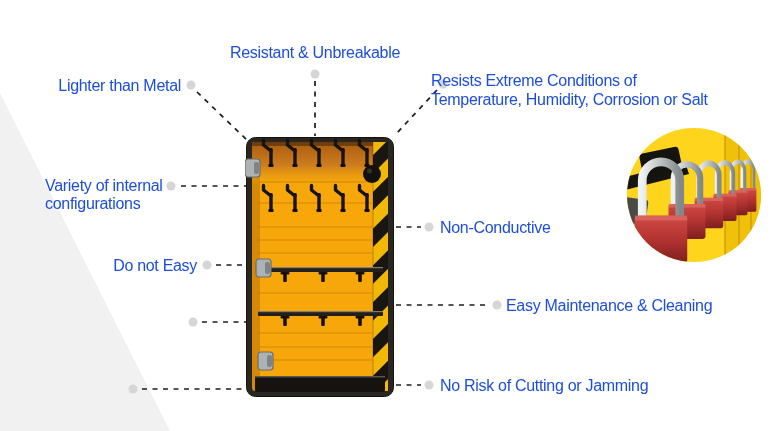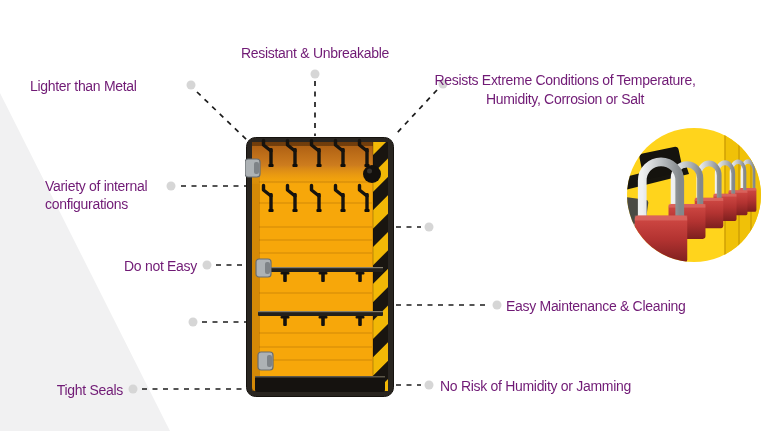--- a/index.html
+++ b/index.html
@@ -8,22 +8,22 @@
     font-family:"Liberation Sans",sans-serif;
   }
   .wedge{
     position:absolute;left:0;top:0;width:775px;height:431px;
     background:#f1f1f2;
     clip-path:polygon(0 93px,170px 431px,0 431px);
   }
   .overlay{position:absolute;left:0;top:0;}
   .dash{stroke:#1c1c1c;stroke-width:1.7;stroke-dasharray:5 5.5;fill:none;}
   .callout-label{
-    position:absolute;font-size:14px;line-height:18px;letter-spacing:-0.3px;
-    color:#701a75;white-space:normal;
+    position:absolute;font-size:16px;line-height:18px;letter-spacing:-0.3px;
+    color:#1d4ed8;white-space:normal;
   }
   .abs{position:absolute;}
 </style>
 </head>
 <body>
 
 <div class="stage">
 
   <div class="wedge"></div>
 
@@ -45,27 +45,27 @@
     <circle cx="171" cy="186" r="4.5" fill="#d6d6d6"></circle>
     <circle cx="429" cy="227" r="4.5" fill="#d6d6d6"></circle>
     <circle cx="207" cy="265" r="4.5" fill="#d6d6d6"></circle>
     <circle cx="193" cy="322" r="4.5" fill="#d6d6d6"></circle>
     <circle cx="133" cy="389" r="4.5" fill="#d6d6d6"></circle>
     <circle cx="497" cy="305" r="4.5" fill="#d6d6d6"></circle>
     <circle cx="429" cy="385" r="4.5" fill="#d6d6d6"></circle>
   </svg>
 
   <div class="callout-label" style="left:205px;top:44px;width:220px;text-align:center">Resistant &amp; Unbreakable</div>
-  <div class="callout-label" style="left:30px;top:77px;width:151px;text-align:left">Lighter than Metal</div>
-  <div class="callout-label" style="left:419px;top:71px;width:292px;text-align:center;line-height:19px">Resists Extreme Conditions of Temperature, Humidity, Corrosion or Salt</div>
+  <div class="callout-label" style="left:30px;top:77px;width:151px;text-align:right">Lighter than Metal</div>
+  <div class="callout-label" style="left:431px;top:71px;width:292px;text-align:left;line-height:19px">Resists Extreme Conditions of Temperature, Humidity, Corrosion or Salt</div>
   <div class="callout-label" style="left:45px;top:177px;width:130px;text-align:left">Variety of internal configurations</div>
+  <div class="callout-label" style="left:440px;top:219px;width:200px">Non-Conductive</div>
   <div class="callout-label" style="left:96px;top:257px;width:101px;text-align:right">Do not Easy</div>
-  <div class="callout-label" style="left:23px;top:381px;width:100px;text-align:right">Tight Seals</div>
   <div class="callout-label" style="left:506px;top:297px;width:230px">Easy Maintenance &amp; Cleaning</div>
-  <div class="callout-label" style="left:440px;top:377px;width:230px">No Risk of Humidity or Jamming</div>
+  <div class="callout-label" style="left:440px;top:377px;width:230px">No Risk of Cutting or Jamming</div>
 
   <svg class="abs" style="left:245px;top:136px" width="150" height="262" viewBox="0 0 150 262">
     <defs>
       <linearGradient id="gOrange" x1="0" y1="0" x2="0" y2="1">
         <stop offset="0" stop-color="#aa5c12"></stop>
         <stop offset="0.55" stop-color="#cd7c1e"></stop>
         <stop offset="1" stop-color="#eda00f" stop-opacity="0.15"></stop>
       </linearGradient>
       <pattern id="hz" patternUnits="userSpaceOnUse" width="26" height="26" patternTransform="rotate(-45)">
         <rect width="26" height="26" fill="#f2b806"></rect>

